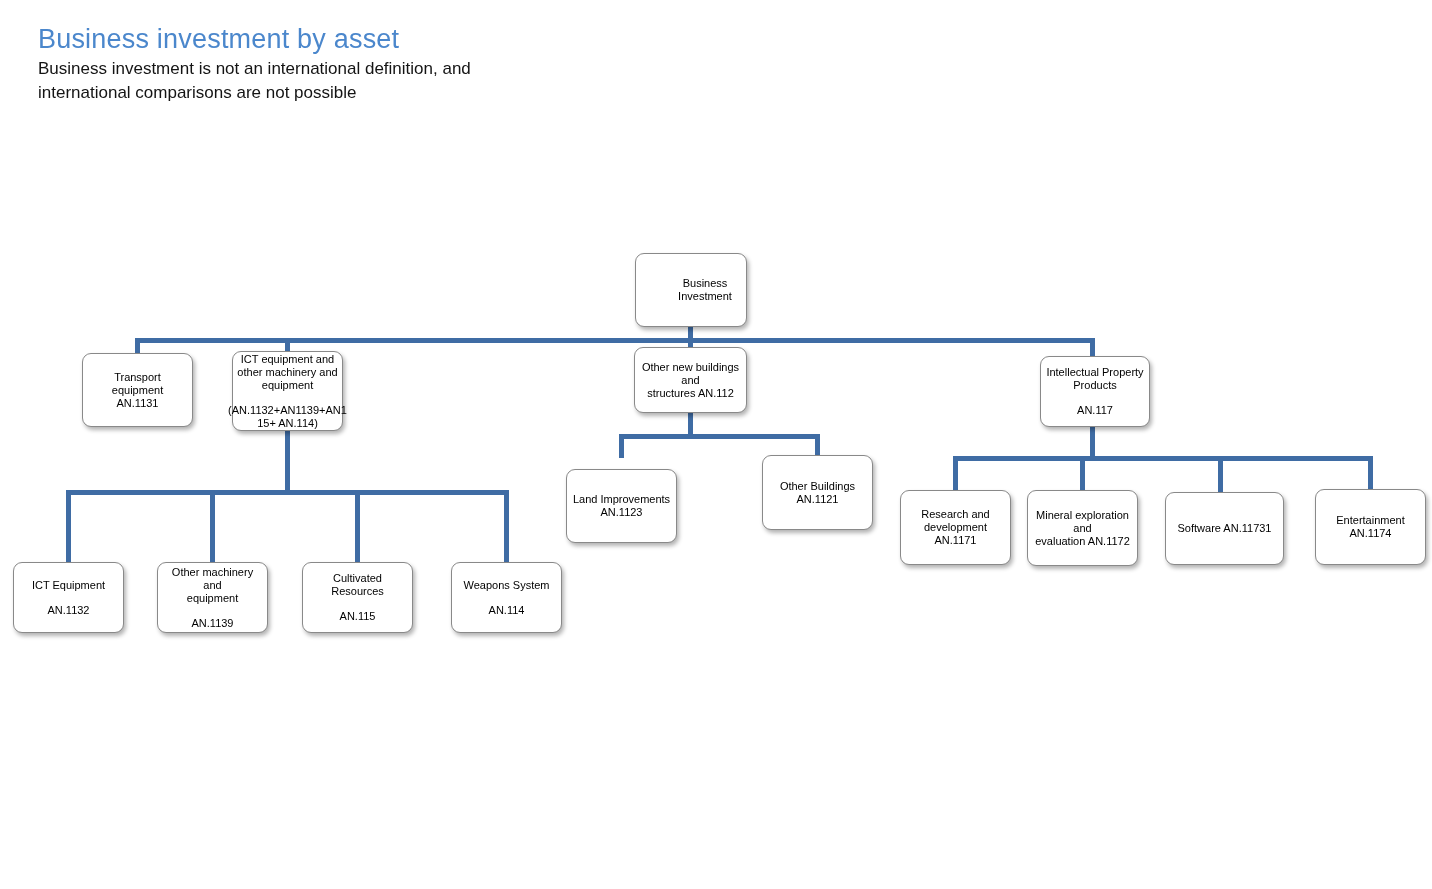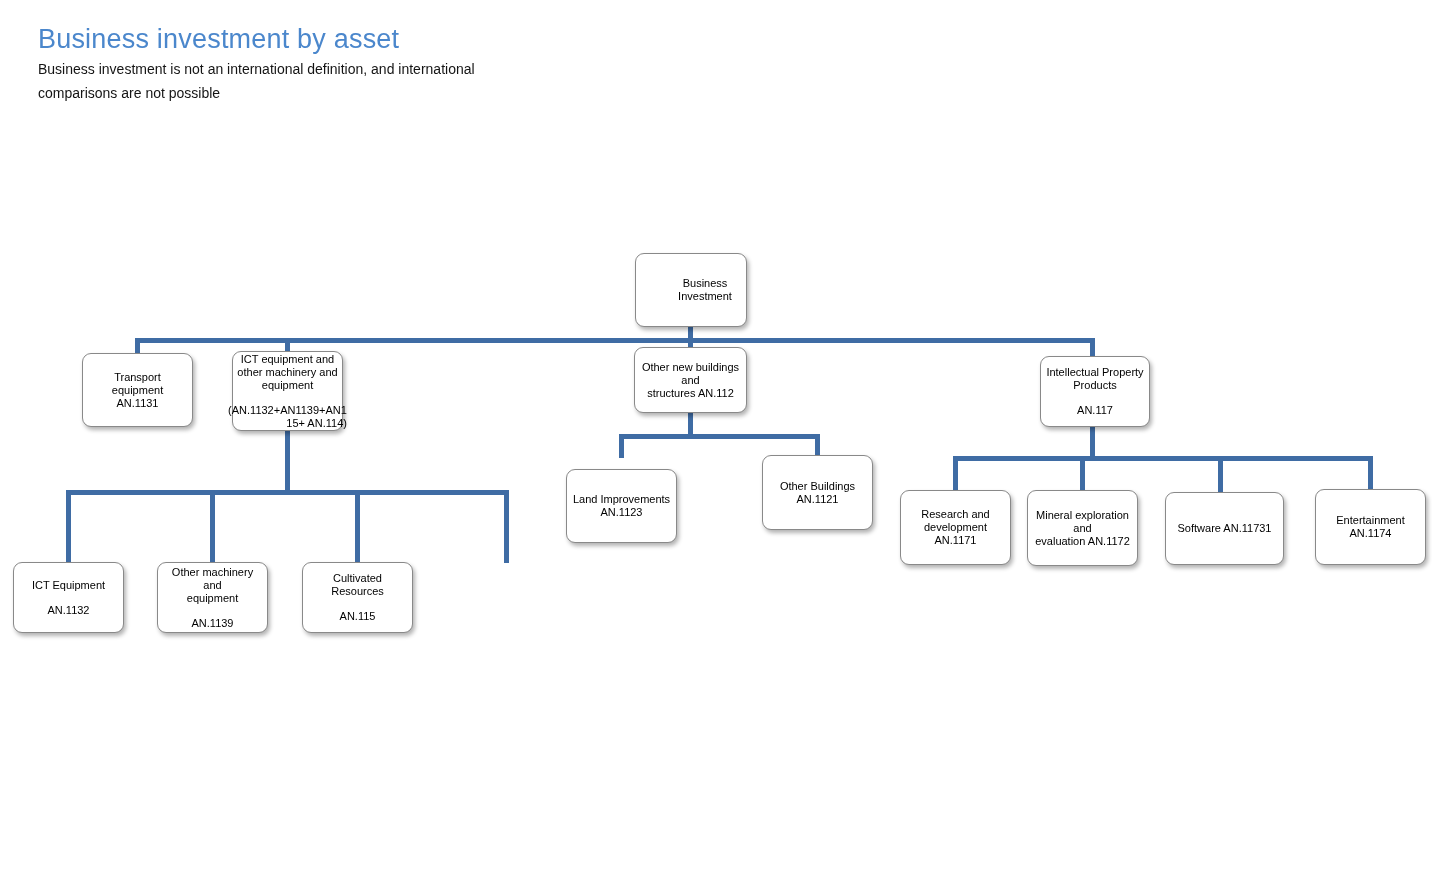--- a/index.html
+++ b/index.html
@@ -17,21 +17,21 @@
     left: 38px; top: 24px;
     font-size: 27px;
     font-weight: 400;
     color: #4b87cc;
     letter-spacing: 0.2px;
   }
   .page-subtitle {
     position: absolute;
     left: 38px; top: 57px;
     width: 492px;
-    font-size: 14px;
+    font-size: 17px;
     line-height: 24px;
     color: #141414;
   }
   .conn {
     position: absolute;
     background: #3f6ca4;
   }
   .node {
     position: absolute;
     background: #ffffff;
@@ -43,21 +43,21 @@
     justify-content: center;
     align-items: center;
     text-align: center;
     font-size: 11px;
     line-height: 13px;
     color: #000000;
     padding: 3px 4px;
     z-index: 2;
   }
   .para { white-space: pre-line; }
-  .para + .para { margin-top: 12px; text-align: right; }
+  .para + .para { margin-top: 12px; }
 </style>
 </head>
 <body>
 
 <div class="canvas">
 
   <div class="page-title">Business investment by asset</div>
   <div class="page-subtitle">Business investment is not an international definition, and international comparisons are not possible</div>
 
   <div class="conn" style="left:688px; top:327px; width:5px; height:16px;"></div>
@@ -117,20 +117,24 @@
     </div>
   <div class="node" style="left:157px; top:562px; width:111px; height:71px;">
       <div class="para">Other machinery and
 equipment</div>
       <div class="para">AN.1139</div>
     </div>
   <div class="node" style="left:302px; top:562px; width:111px; height:71px;">
       <div class="para">Cultivated Resources</div>
       <div class="para">AN.115</div>
     </div>
+  <div class="node" style="left:451px; top:562px; width:111px; height:71px;">
+      <div class="para">Weapons System</div>
+      <div class="para">AN.114</div>
+    </div>
 
   <div class="node" style="left:566px; top:457px; width:111px; height:74px;margin-top:12px;">
       <div class="para">Land Improvements
 AN.1123</div>
     </div>
   <div class="node" style="left:762px; top:455px; width:111px; height:75px;">
       <div class="para">Other Buildings AN.1121</div>
     </div>
 
   <div class="node" style="left:900px; top:490px; width:111px; height:75px;">

